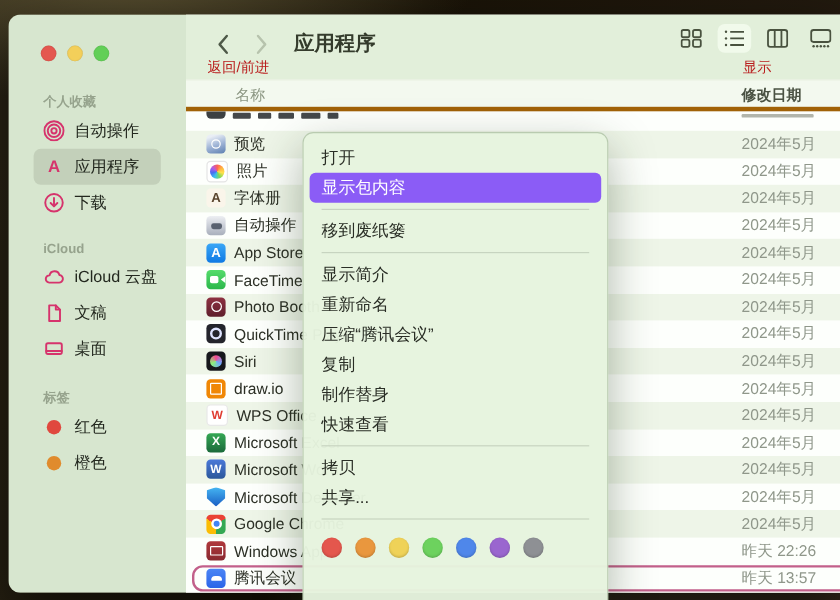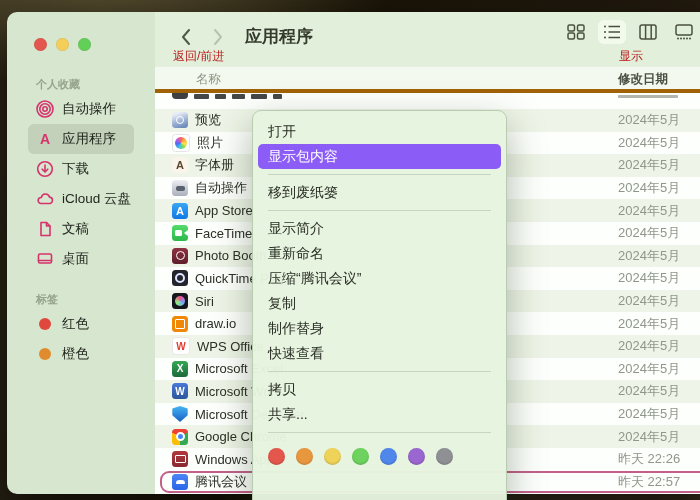--- a/index.html
+++ b/index.html
@@ -145,20 +145,21 @@
         <div class="sb-item">
           <span class="sb-ic">
             <svg width="18" height="18" viewBox="0 0 18 18" fill="none" stroke="currentColor" stroke-width="1.6" stroke-linecap="round" stroke-linejoin="round">
               <circle cx="9" cy="9" r="7.3"></circle>
               <line x1="9" y1="5" x2="9" y2="11.5"></line>
               <polyline points="6.2,9.2 9,12 11.8,9.2"></polyline>
             </svg>
           </span>
           <span>下载</span>
         </div>
+        <div class="sb-header">iCloud</div>
         <div class="sb-item">
           <span class="sb-ic">
             <svg width="18" height="18" viewBox="0 0 18 18" fill="none" stroke="currentColor" stroke-width="1.6" stroke-linecap="round" stroke-linejoin="round">
               <path d="M5 13.5a3 3 0 0 1 .3-6 4.2 4.2 0 0 1 8.2-.4 2.9 2.9 0 0 1-.6 6.4z"></path>
             </svg>
           </span>
           <span>iCloud 云盘</span>
         </div>
         <div class="sb-item">
           <span class="sb-ic">
@@ -337,21 +338,21 @@
           <span class="date">2024年5月</span>
         </div>
         <div class="row">
           <span class="ic i-windowsapp"></span>
           <span class="nm">Windows App</span>
           <span class="date">昨天 22:26</span>
         </div>
         <div class="row alt selected">
           <span class="ic i-tencent"></span>
           <span class="nm">腾讯会议</span>
-          <span class="date">昨天 22:57</span>
+          <span class="date">昨天 13:57</span>
         </div>
       </div>
   </div>
 </div>
 
 <div class="menu" id="menu">
     <div class="m-item">打开</div>
     <div class="m-item hl">显示包内容</div>
     <div class="m-sep"></div>
     <div class="m-item">移到废纸篓</div>

